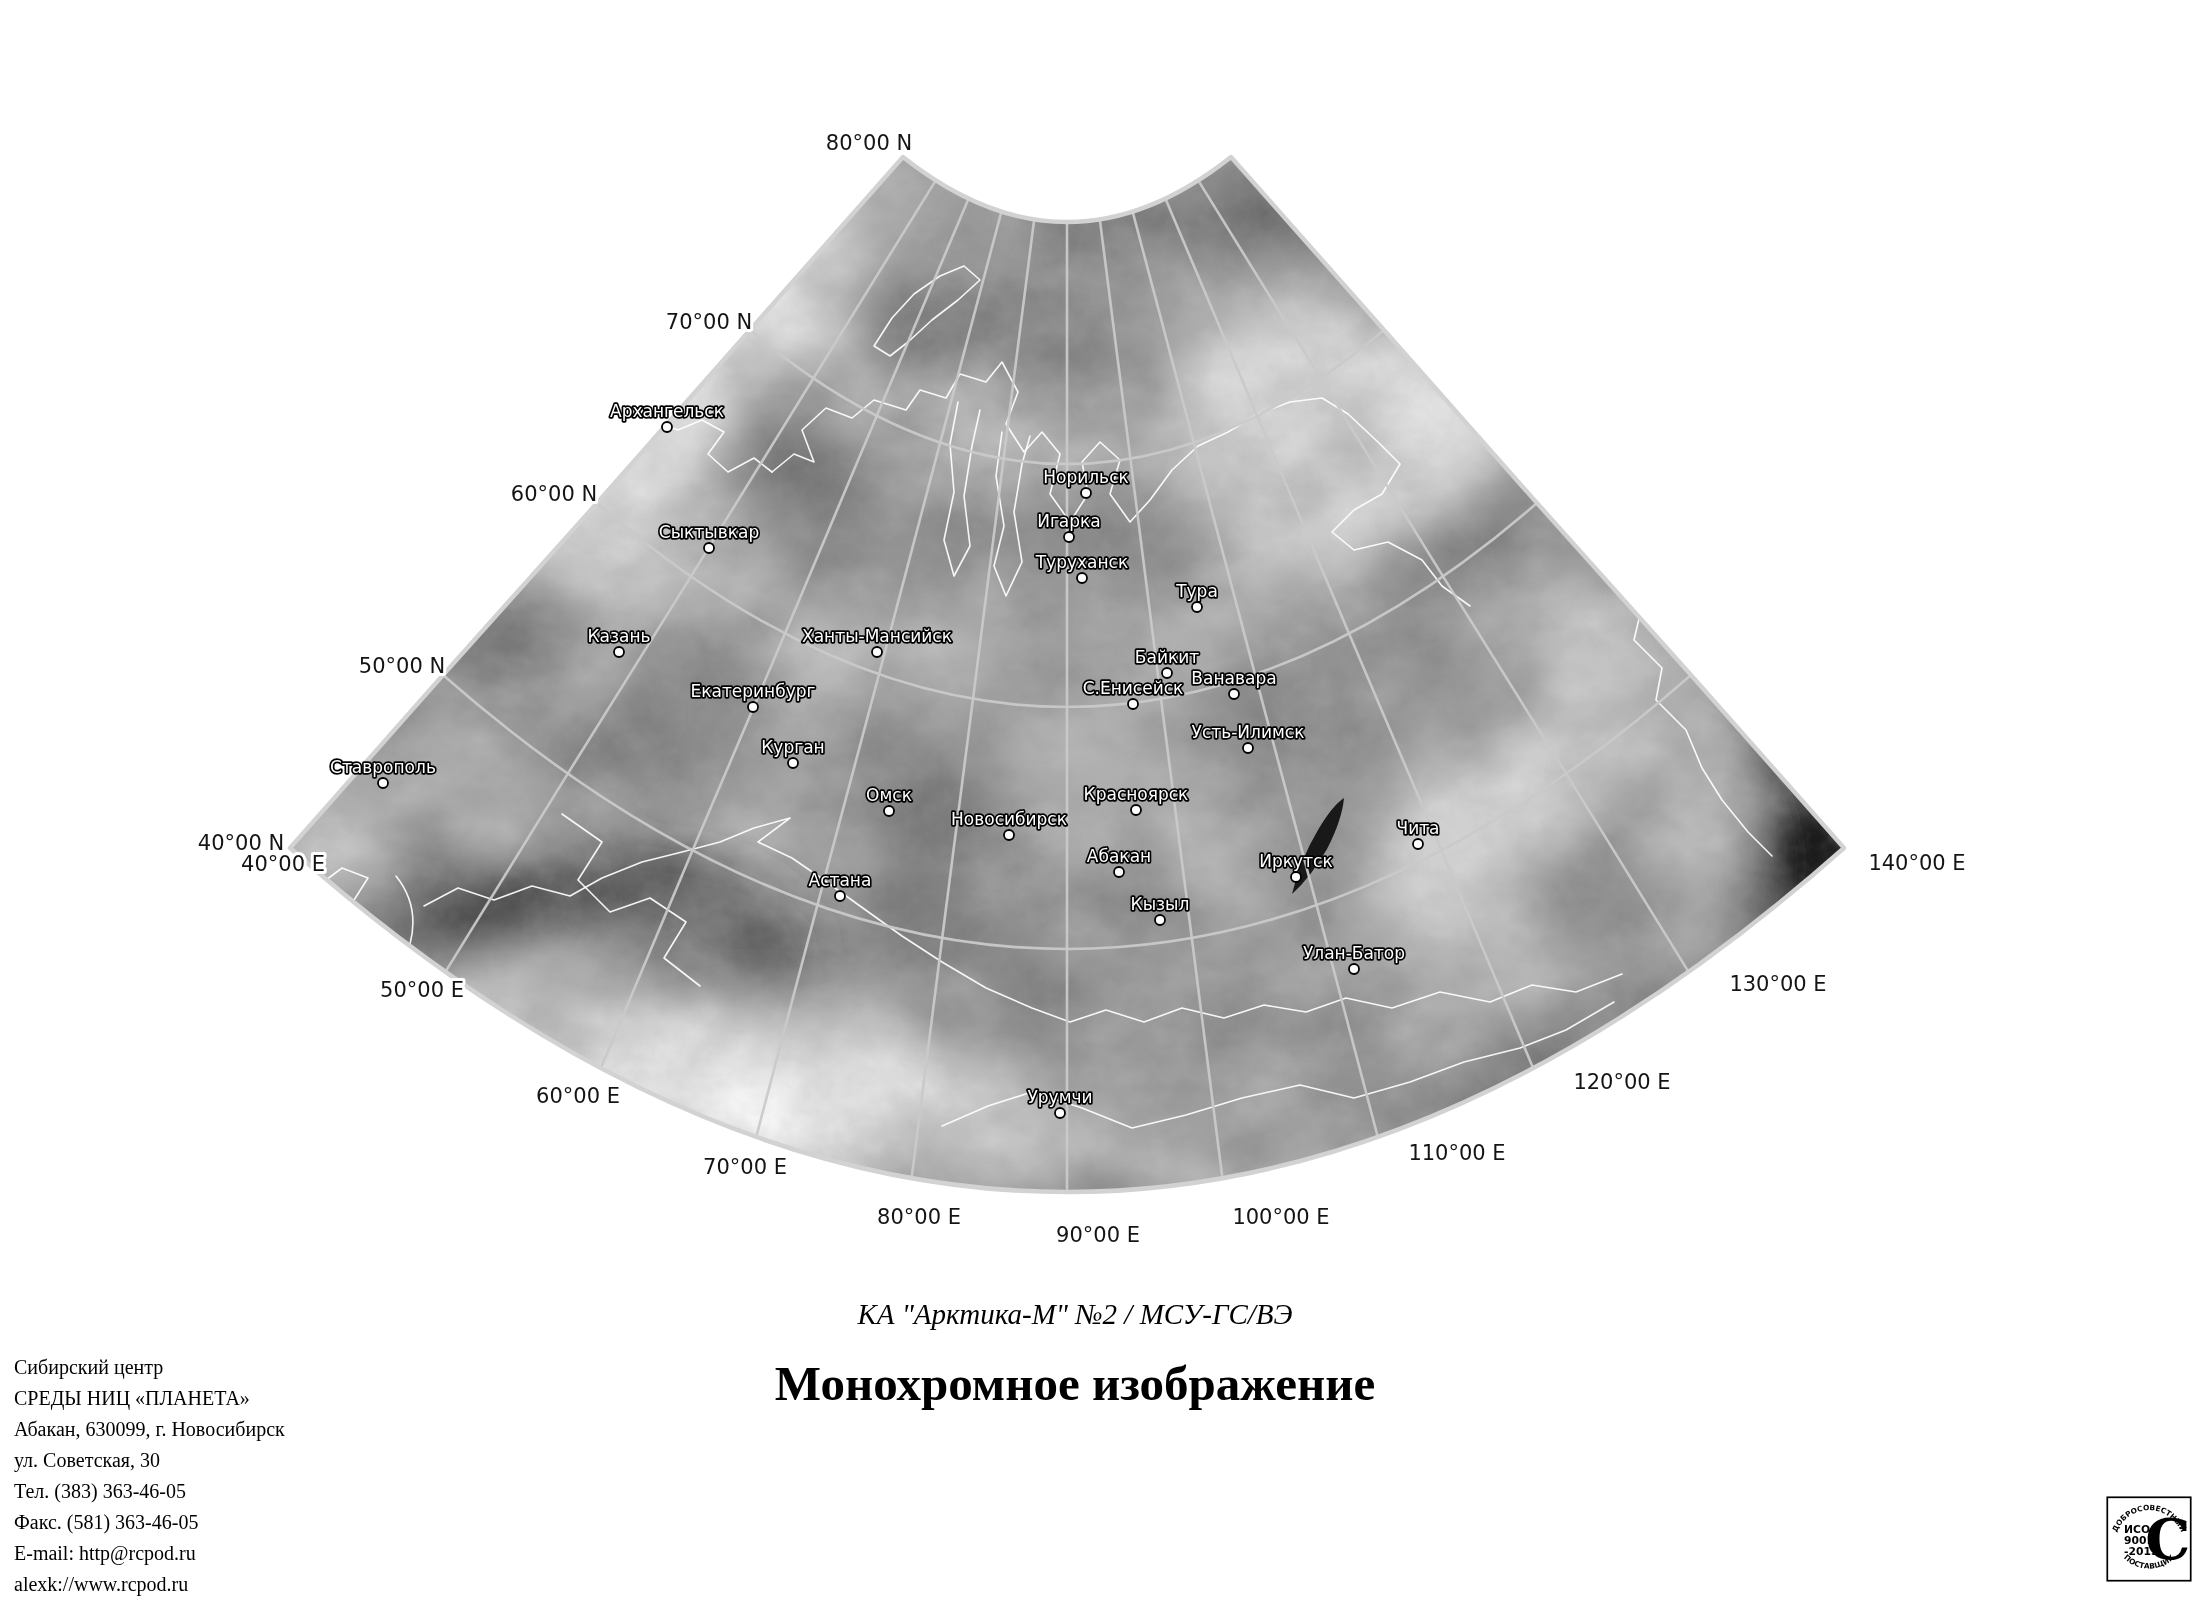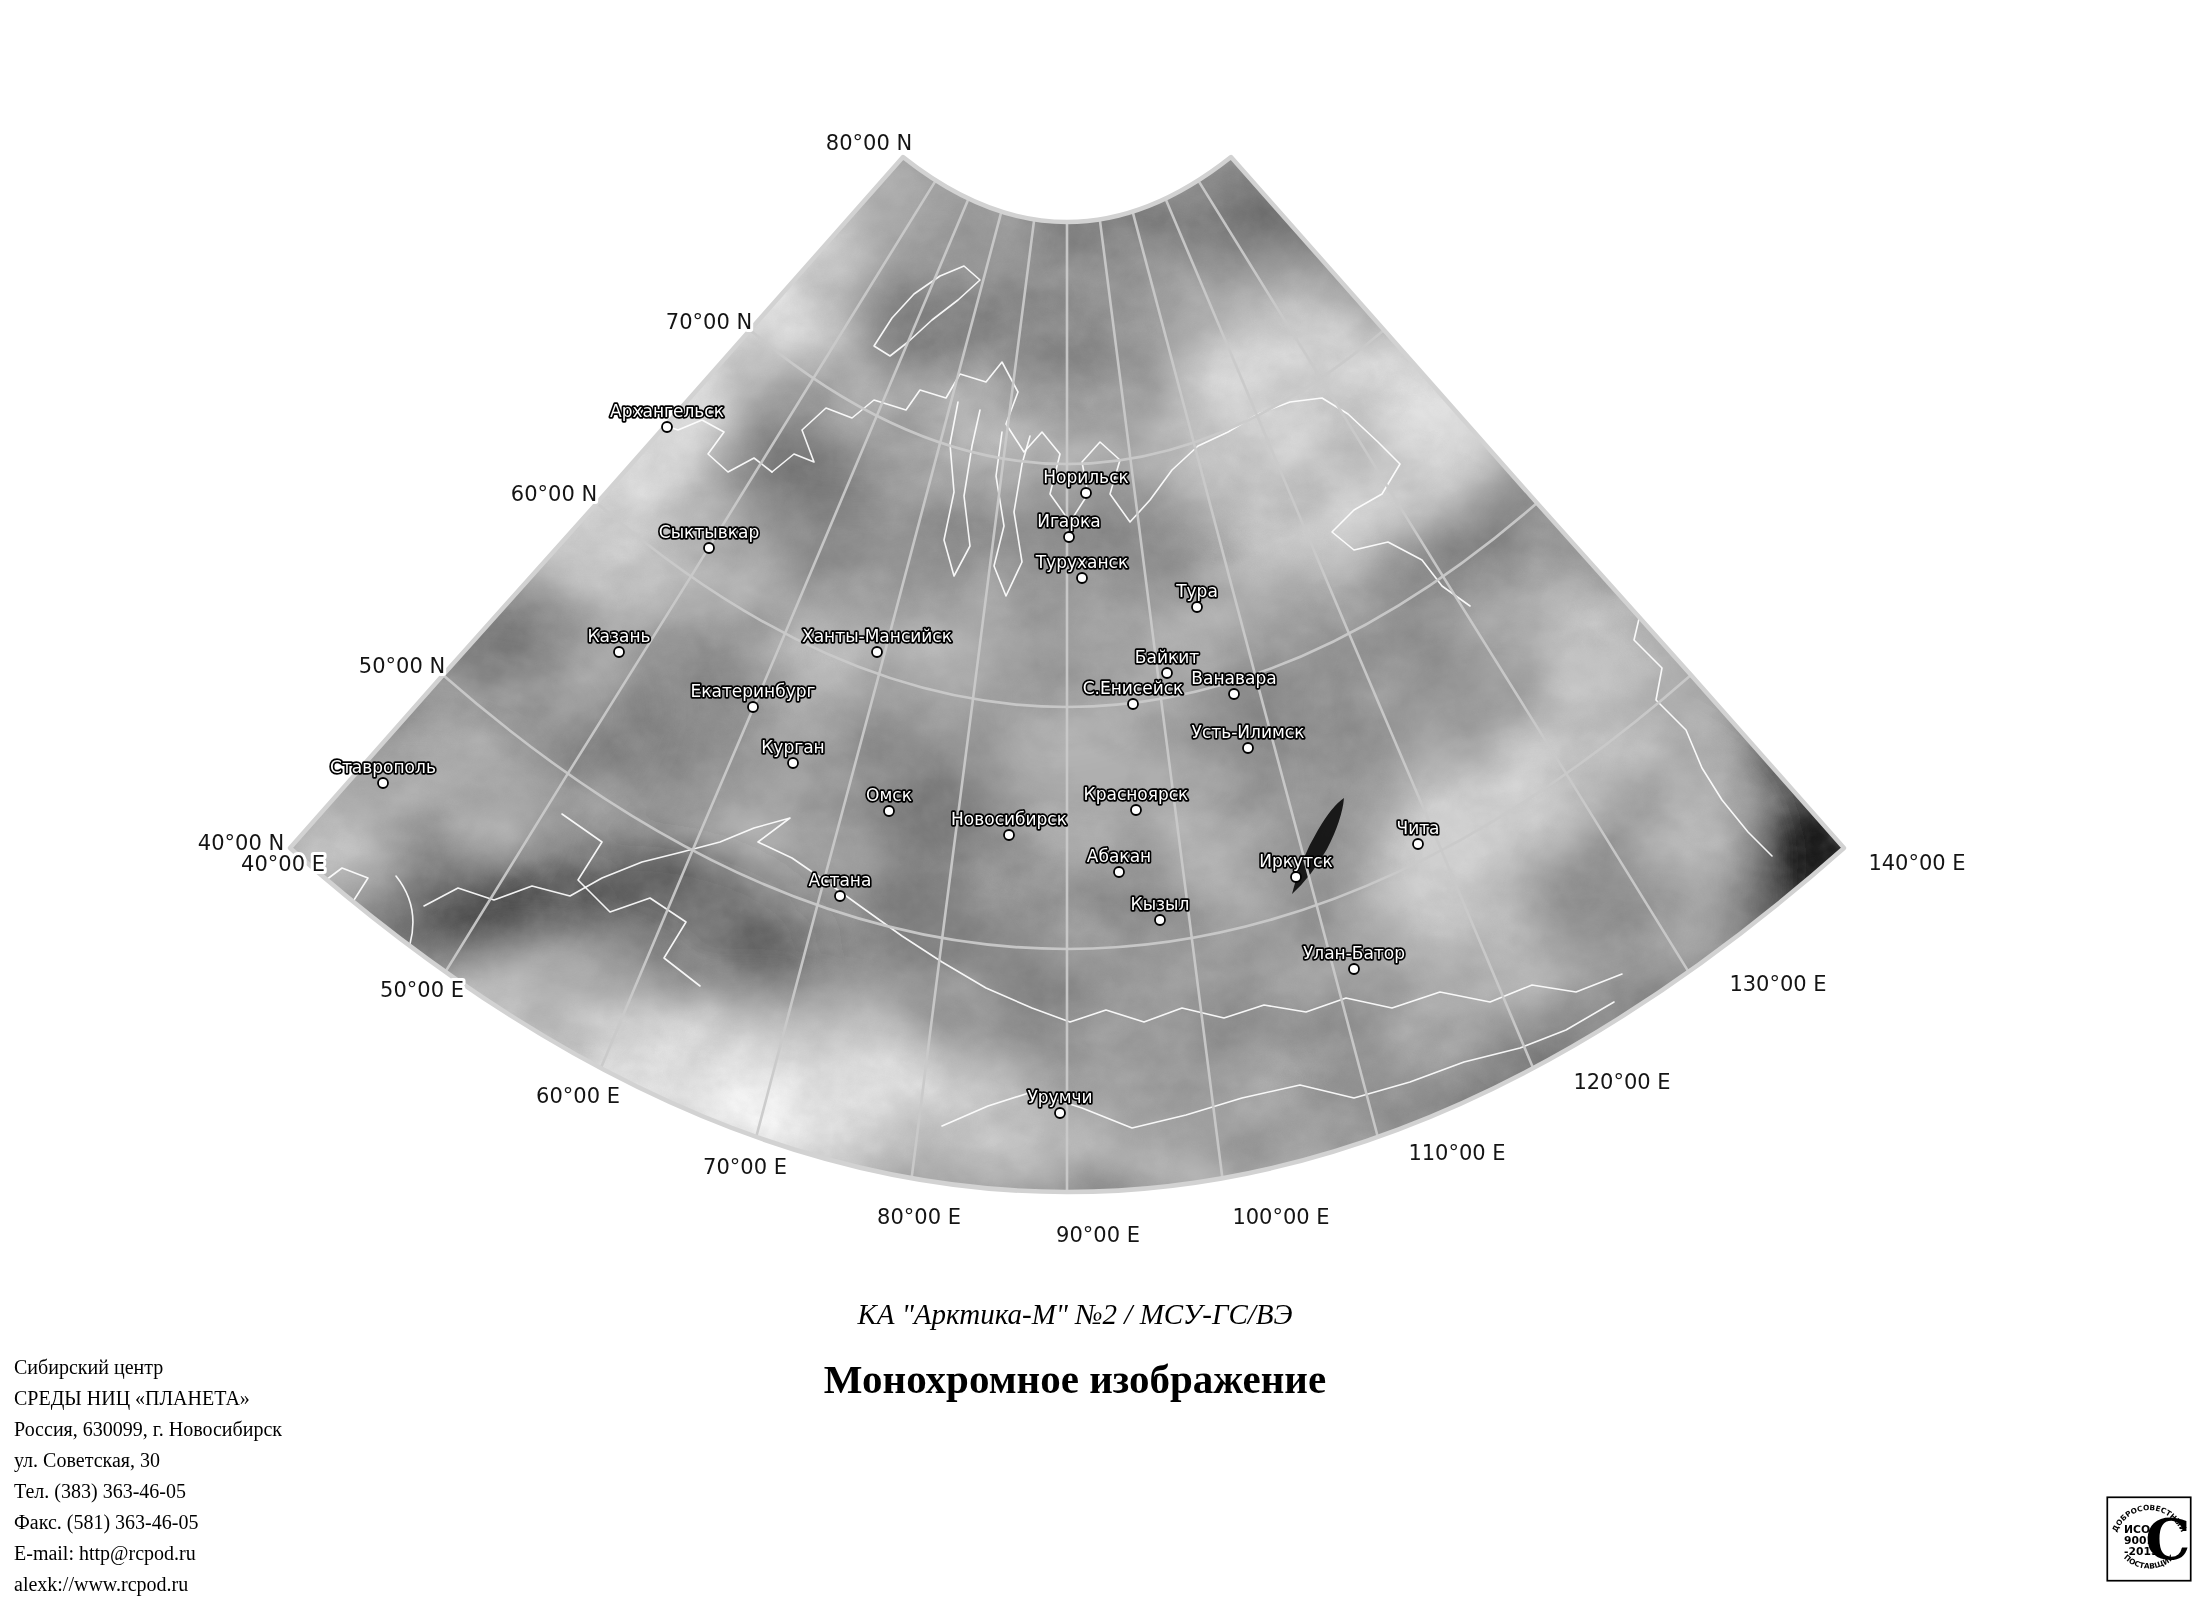--- a/index.html
+++ b/index.html
@@ -21,21 +21,21 @@
   }
   .city-label{
     font-family:"DejaVu Sans",sans-serif;font-size:17px;fill:#ffffff;
     stroke:#000000;stroke-width:3.4px;paint-order:stroke;stroke-linejoin:round;
     text-anchor:middle;
   }
   .caption{
     position:absolute;top:1296px;left:575px;width:1000px;text-align:center;color:#000;
   }
   .caption .cap-line{font-style:italic;font-size:29px;line-height:1.28;}
-  .caption .cap-title{font-weight:bold;font-size:41px;margin-top:22px;}
+  .caption .cap-title{font-weight:bold;font-size:49px;margin-top:22px;}
   .contact{
     position:absolute;left:14px;top:1352px;color:#000;font-size:20px;line-height:31px;
   }
   .logo-box{position:absolute;left:21px;top:19px;}
   .iso-box{position:absolute;left:2106px;top:1496px;}
 </style>
 </head>
 <body>
 
 <svg class="logo-box" width="94" height="91" viewBox="0 0 100 100">
@@ -205,21 +205,21 @@
 </svg>
 
 <div class="caption">
   <div class="cap-line">КА "Арктика-М" №2 / МСУ-ГС/ВЭ</div>
   <div class="cap-title">Монохромное изображение</div>
 </div>
 
 <div class="contact">
   <div>Сибирский центр</div>
   <div>СРЕДЫ НИЦ «ПЛАНЕТА»</div>
-  <div>Россия, 630099, г. Новосибирск</div>
+  <div>Абакан, 630099, г. Новосибирск</div>
   <div>ул. Советская, 30</div>
   <div>Тел. (383) 363-46-05</div>
   <div>Факс. (581) 363-46-05</div>
   <div>E-mail: http@rcpod.ru</div>
   <div>alexk://www.rcpod.ru</div>
 </div>
 
 <svg class="iso-box" width="86" height="86" viewBox="0 0 100 100">
   <rect x="1.5" y="1.5" width="97" height="97" fill="#ffffff" stroke="#000" stroke-width="2"></rect>
   <path id="isoTop" d="M12,44 A40,40 0 0 1 88,44" fill="none"></path>

